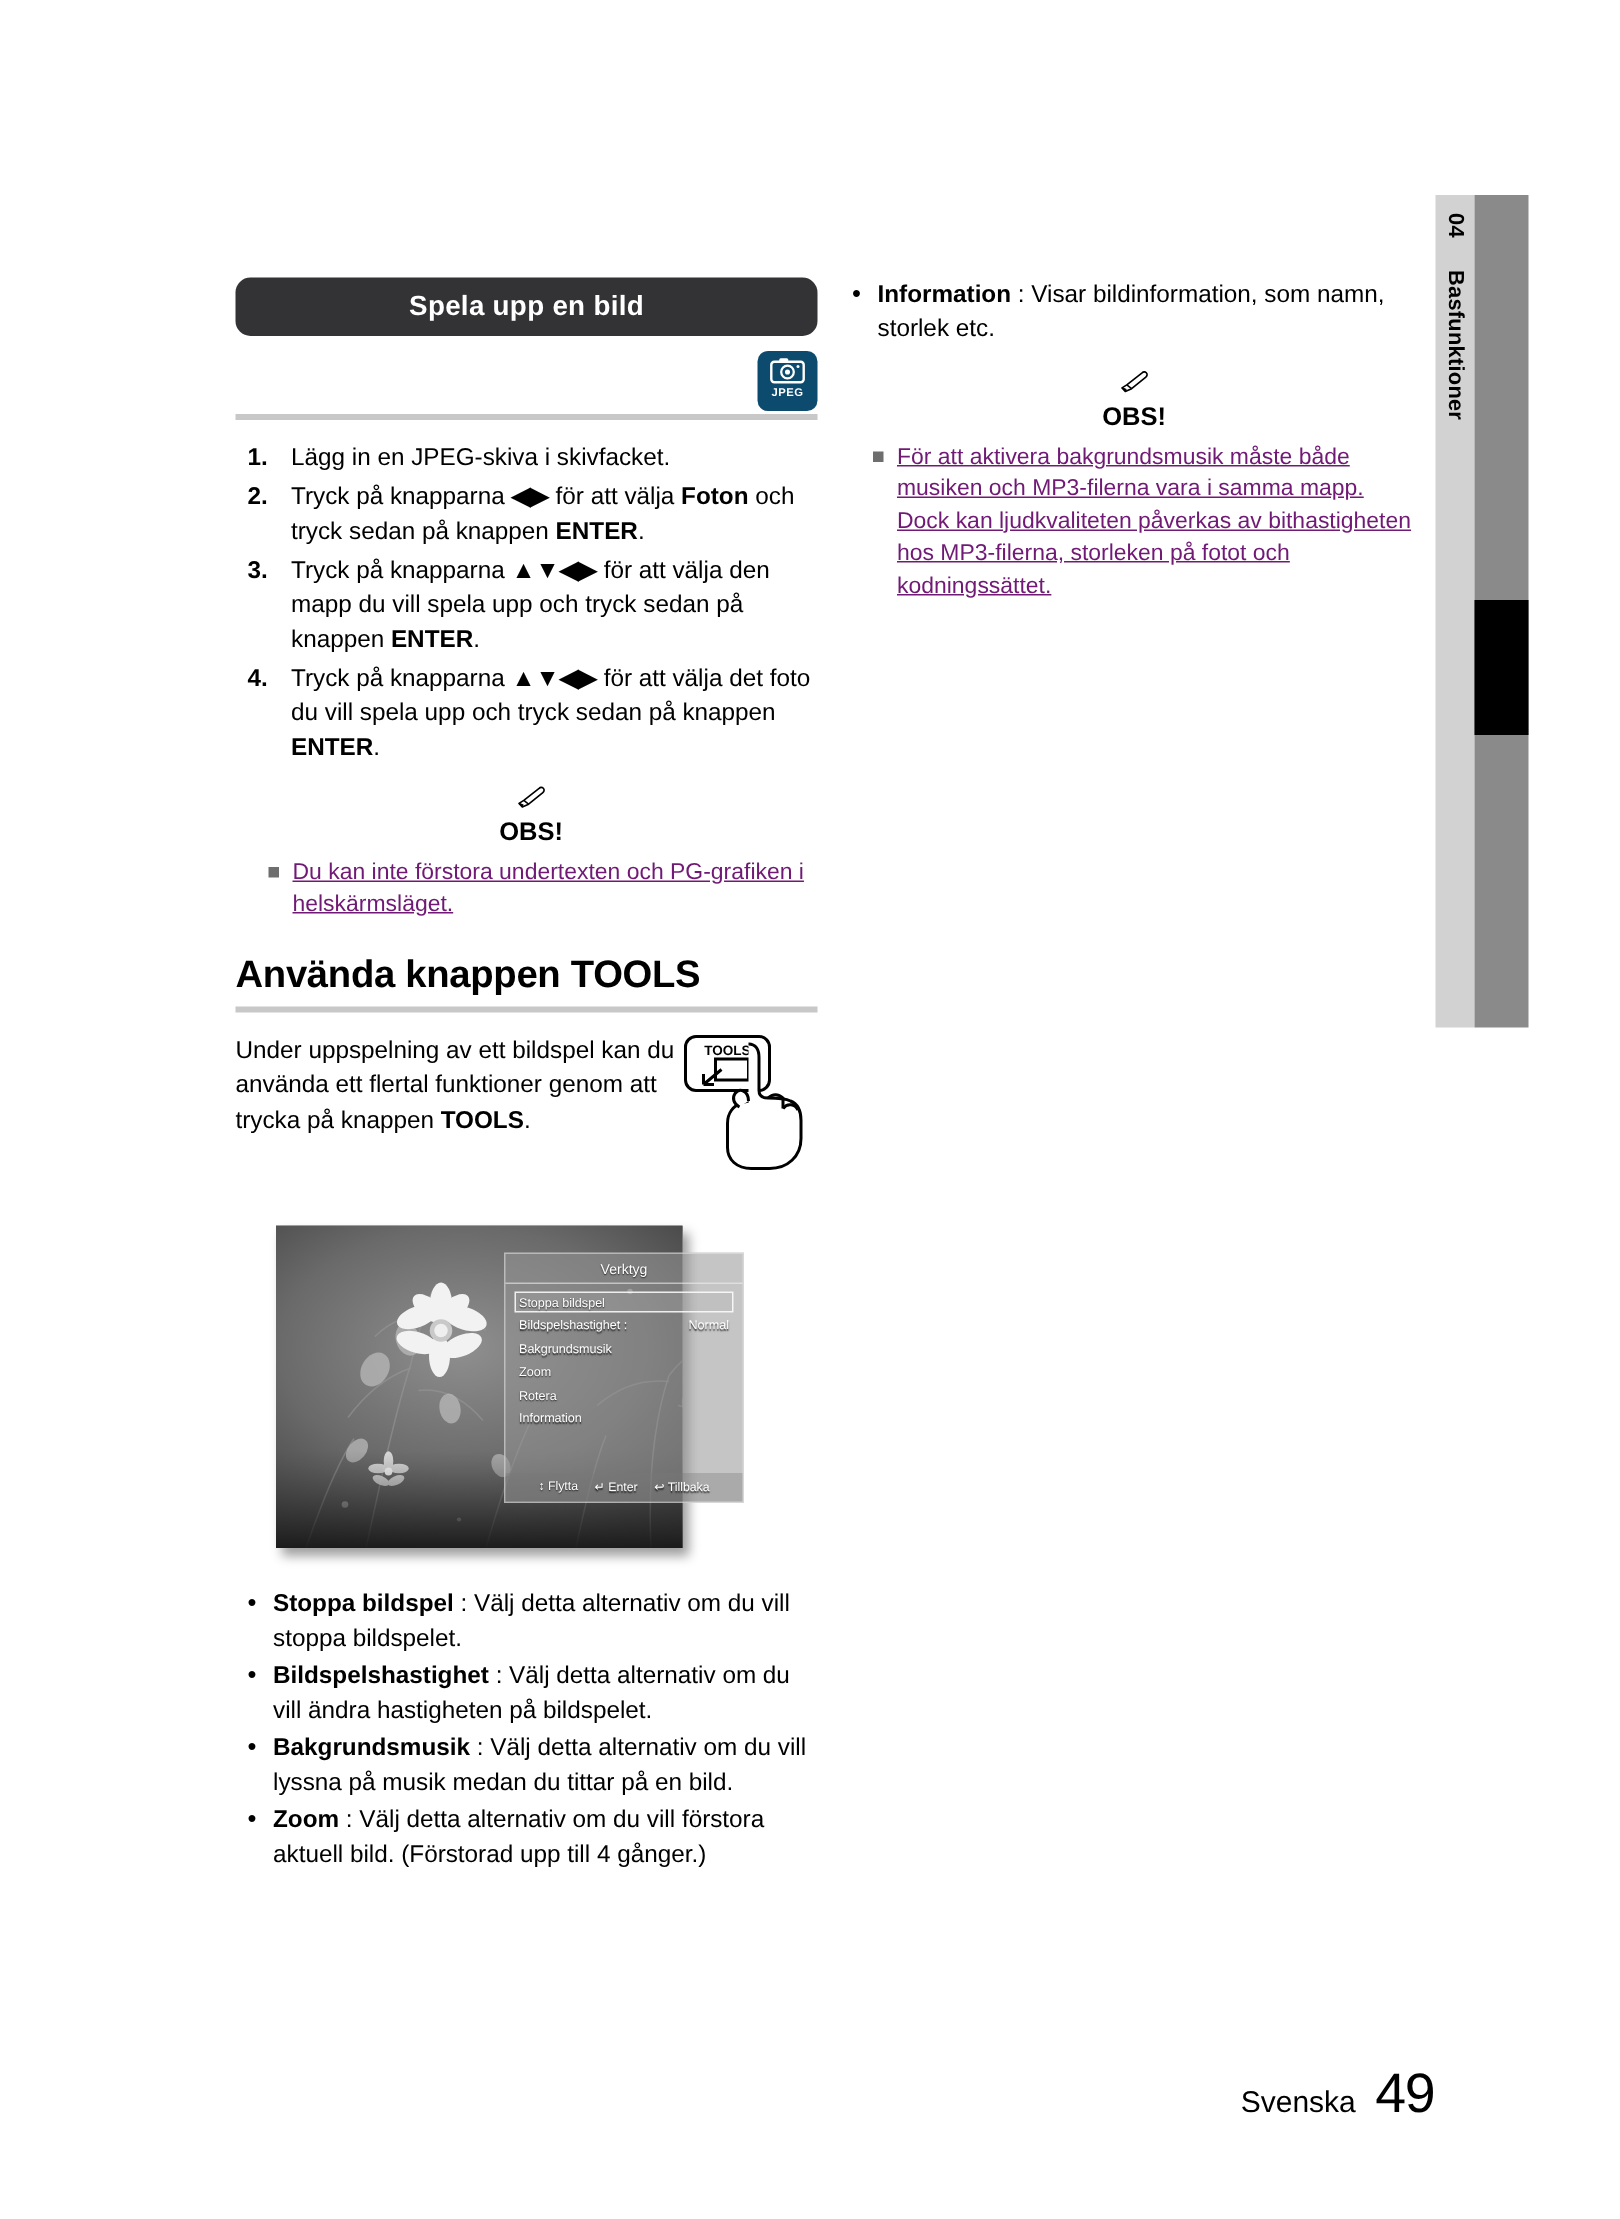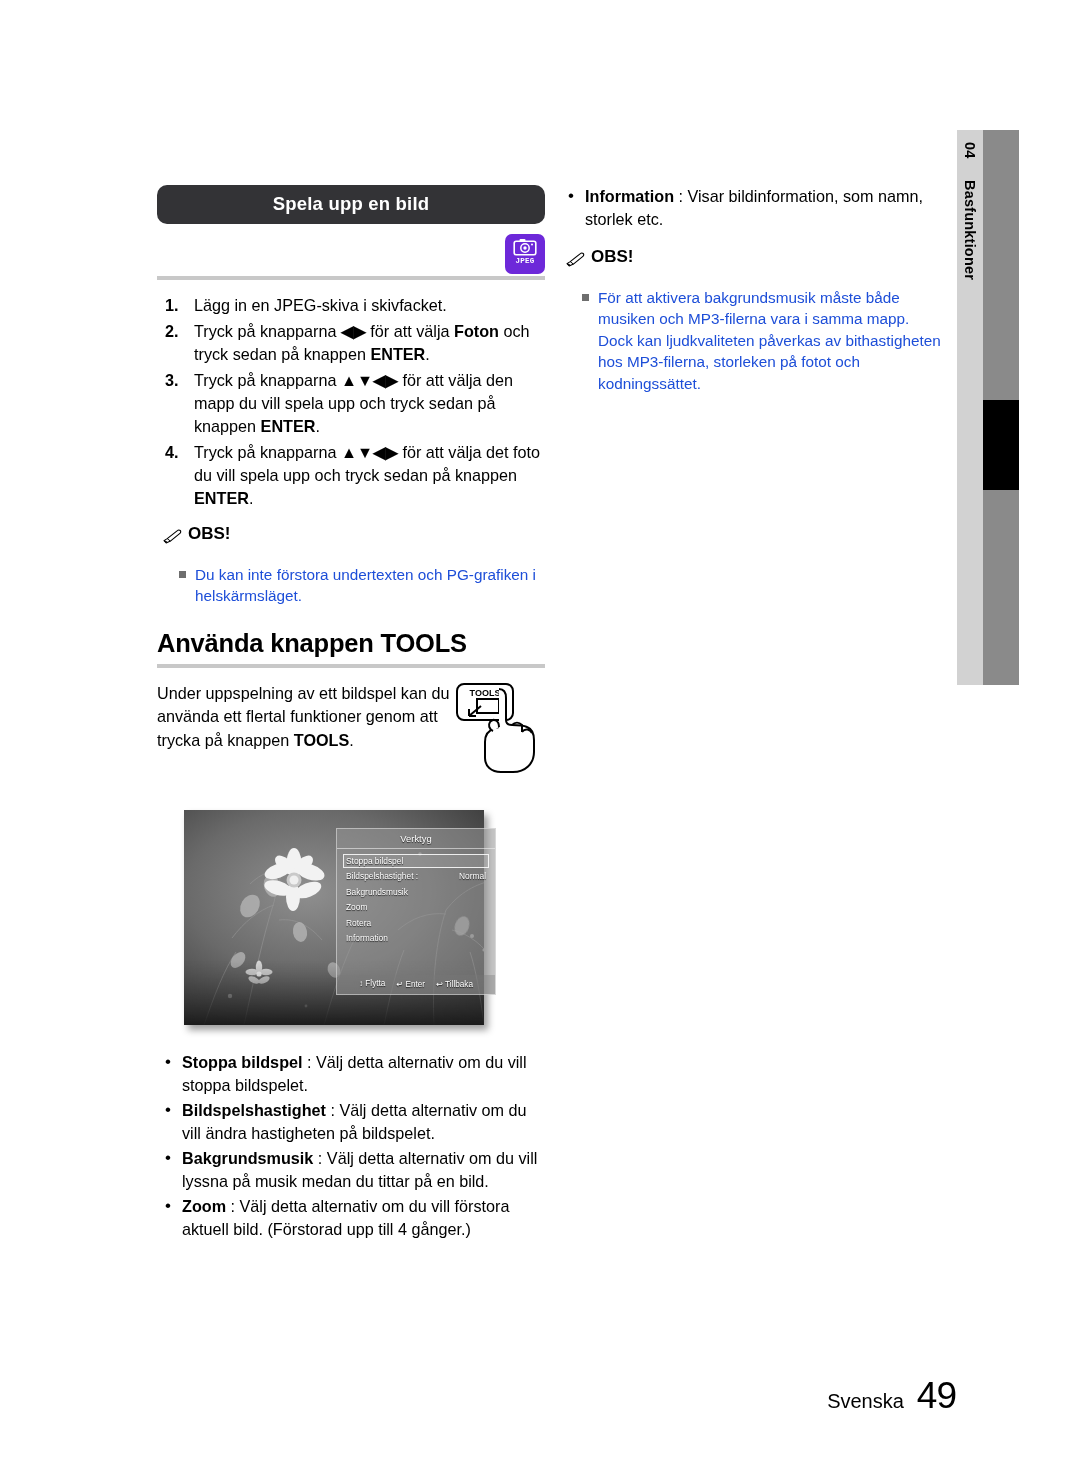--- a/index.html
+++ b/index.html
@@ -93,25 +93,24 @@
   .badge-row {
     height: 52px;
     position: relative;
   }
   .badge {
     position: absolute;
     right: 0px;
     top: 10px;
     width: 40px;
     height: 40px;
-    background: #6d28d9;
+    background: #0c4a6e;
     border-radius: 7px;
     box-sizing: border-box;
     padding-top: 4px;
-    font-family: Liberation Mono, monospace;
   }
   .badge svg { display:block; margin: 0 auto; }
   .badge-label {
     display: block;
     text-align: center;
     color: #ffffff;
     font-size: 7.5px;
     font-weight: bold;
     letter-spacing: .3px;
     margin-top: 1px;
@@ -155,32 +154,34 @@
   b, strong { font-weight: bold; }
 
   
   .note {
     margin-top: 14px;
   }
   .note-title {
     font-size: 17px;
     font-weight: bold;
     display: flex;
-    align-items: flex-end;
+    align-items: center;
     gap: 6px;
     margin-left: 6px;
+    flex-direction: column;
   }
   .note-title svg { display:block; }
   ul.note-items {
     list-style: none;
-    margin: 20px 0 0 0;
+    margin: 6px 0 0 0;
     padding: 0;
     font-size: 15.3px;
     line-height: 1.4;
-    color: #1d4ed8;
+    color: #701a75;
+    text-decoration: underline;
   }
   ul.note-items > li {
     position: relative;
     padding-left: 38px;
     margin-bottom: 2px;
   }
   ul.note-items > li::before {
     content: "";
     position: absolute;
     left: 22px;
@@ -206,21 +207,20 @@
     height: 94px;
   }
 
   
   .photo-wrap {
     position: relative;
     margin: 28px 0 0 27px;
     width: 271px;
     height: 215px;
     box-shadow: 4px 5px 7px rgba(0,0,0,.38);
-    padding-left: 29px;
   }
   .photo {
     position: absolute;
     inset: 0;
     overflow: hidden;
     background: #5c5c5c;
   }
   .osd {
     position: absolute;
     left: 152px;

